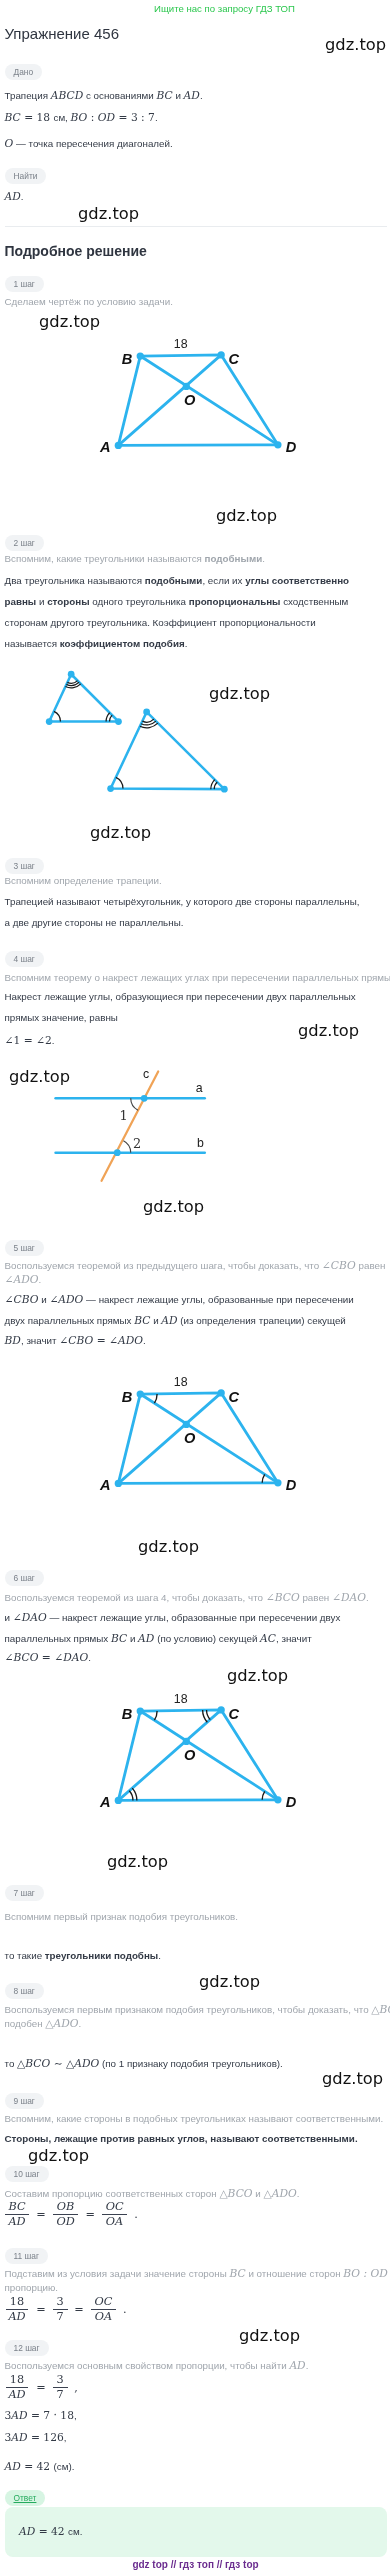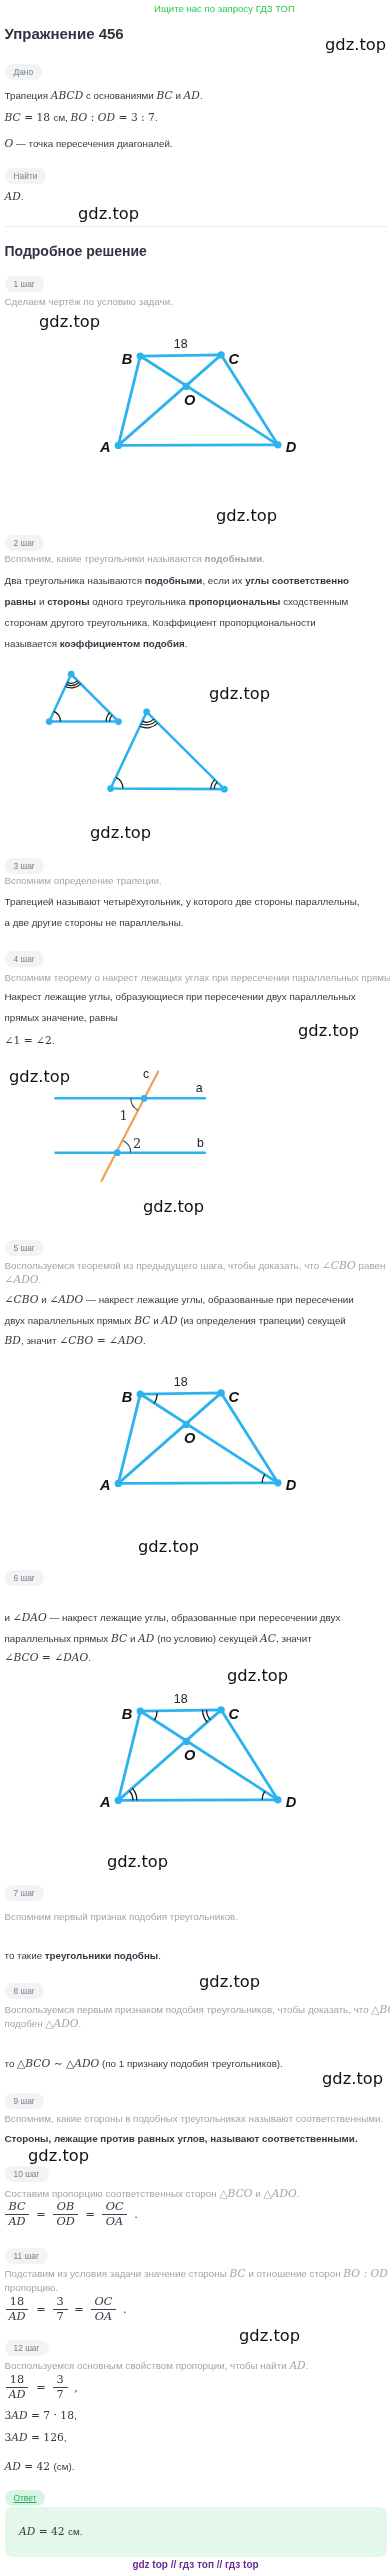--- a/index.html
+++ b/index.html
@@ -1,20 +1,20 @@
 <!DOCTYPE html>
 <html style="font-size:9px"><head>
 <meta charset="utf-8">
 <style>
   html,body{margin:0;padding:0;background:#fff;}
   #page{position:relative;width:391px;height:2576px;background:#fff;overflow:hidden;
         font-family:"Liberation Sans",sans-serif;color:#333a46;}
   .promo{position:absolute;left:0;top:3.4px;width:100%;text-align:center;
          font-size:9.6px;color:#2bc74e;padding-left:29px;}
-  .title{position:absolute;left:4.5px;top:25px;font-size:15px;font-weight:700;color:#2f3540;}
+  .title{position:absolute;left:4.5px;top:25px;font-size:15px;font-weight:400;color:#2f3540;}
   .wm{position:absolute;font-family:"DejaVu Sans",sans-serif;font-size:16.3px;color:#111;white-space:nowrap;}
   .badge{position:absolute;left:4.5px;display:inline-block;padding:2.8px 9px;border-radius:9px;
          background:#f1f3f5;color:#7a8089;font-size:8.4px;white-space:nowrap;}
   .badge.green{background:#d7f5e3;color:#25ab5e;text-decoration:underline;}
   .divider{position:absolute;left:4.5px;width:382px;height:0.6px;background:#e9ecef;}
   .heading{position:absolute;left:4.5px;font-size:14px;font-weight:700;color:#2f3540;}
   .line{position:absolute;left:4.5px;white-space:nowrap;font-size:9.8px;color:#333a46;}
   .line.gray{color:#a0a6ad;}
   .seg-r{font-family:"Liberation Sans",sans-serif;}
   .seg-b{font-weight:700;}
@@ -192,20 +192,21 @@
     </g>
     <text class="vlabel" x="95" y="52" text-anchor="end">B</text>
     <text class="vlabel" x="266" y="52">C</text>
     <text class="vlabel" x="197" y="124" text-anchor="middle">O</text>
     <text class="vlabel" x="56" y="207" text-anchor="end">A</text>
     <text class="vlabel" x="368" y="207">D</text>
     <text class="mlabel" x="181" y="22" text-anchor="middle">18</text>
   </svg>
 
   <div class="badge" style="top:1570px">6 шаг</div>
+  <div class="line gray" style="top:1591px"><span class="seg-r">Воспользуемся теоремой из шага 4, чтобы доказать, что </span><span class="seg-m">∠BCO</span><span class="seg-r"> равен </span><span class="seg-m">∠DAO</span><span class="seg-r">.</span></div>
   <div class="line" style="top:1611px"><span class="seg-r">и </span><span class="seg-m">∠DAO</span><span class="seg-r"> — накрест лежащие углы, образованные при пересечении двух</span></div>
   <div class="line" style="top:1632px"><span class="seg-r">параллельных прямых </span><span class="seg-m">BC</span><span class="seg-r"> и </span><span class="seg-m">AD</span><span class="seg-r"> (по условию) секущей </span><span class="seg-m">AC</span><span class="seg-r">, значит</span></div>
   <div class="line" style="top:1651px"><span class="seg-m">∠BCO = ∠DAO</span><span class="seg-r">.</span></div>
 
   <svg width="236" height="141" viewBox="0 0 420 250" style="position:absolute;left:79px;top:1690px">
     <g stroke="#2cb3ee" stroke-width="5" stroke-linecap="round" fill="none">
       <path d="M109 37 L253 35 L354 195 L70 196 Z"></path>
       <path d="M70 196 L253 35"></path>
       <path d="M109 37 L354 195"></path>
     </g>

